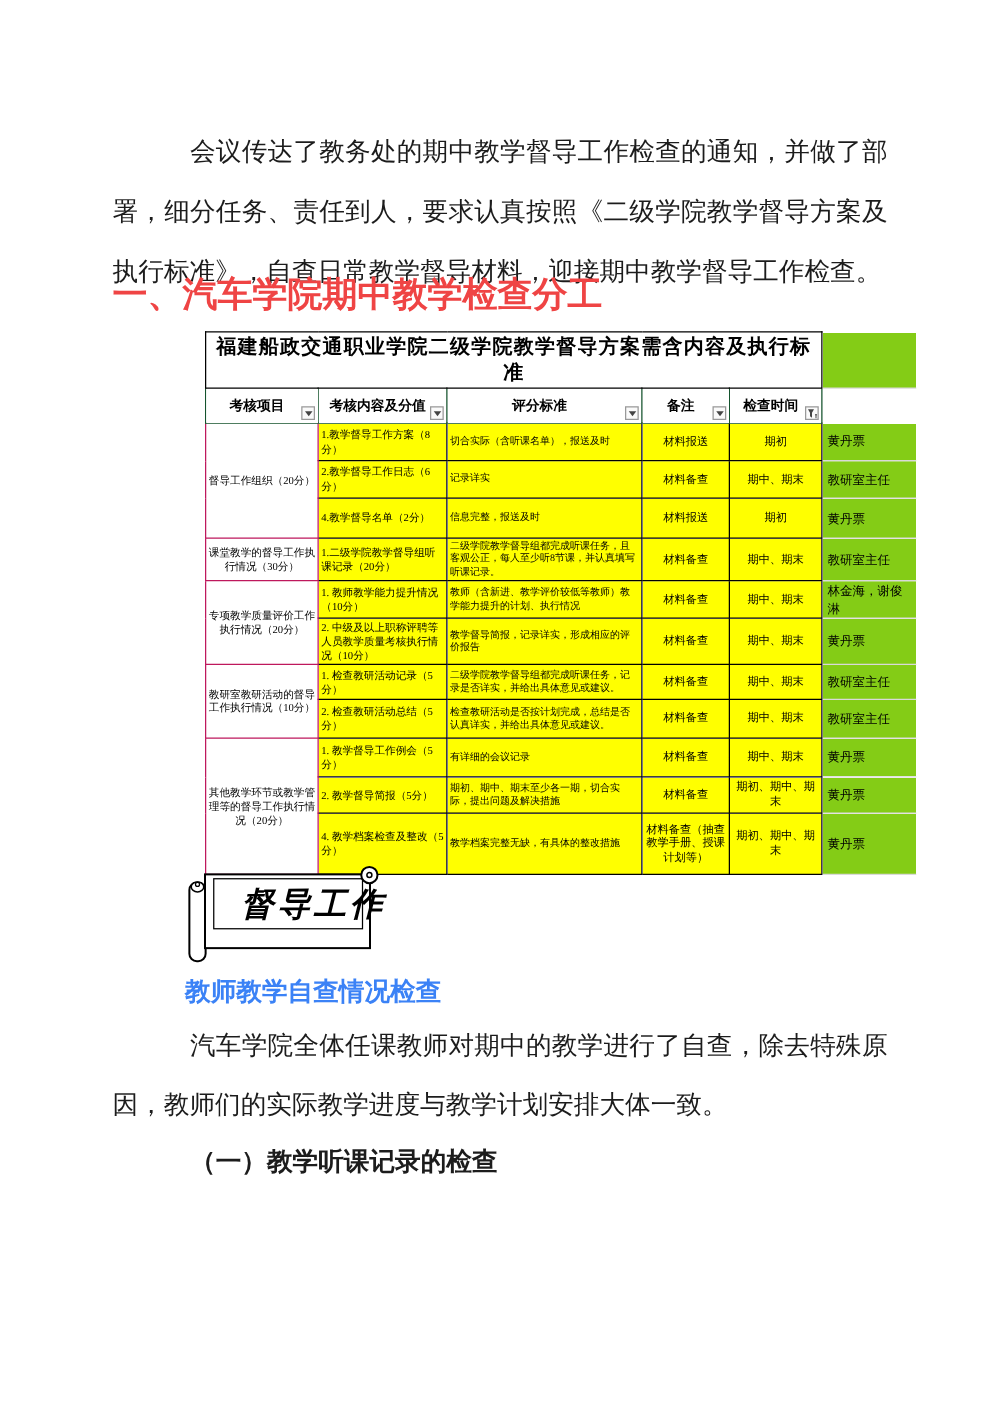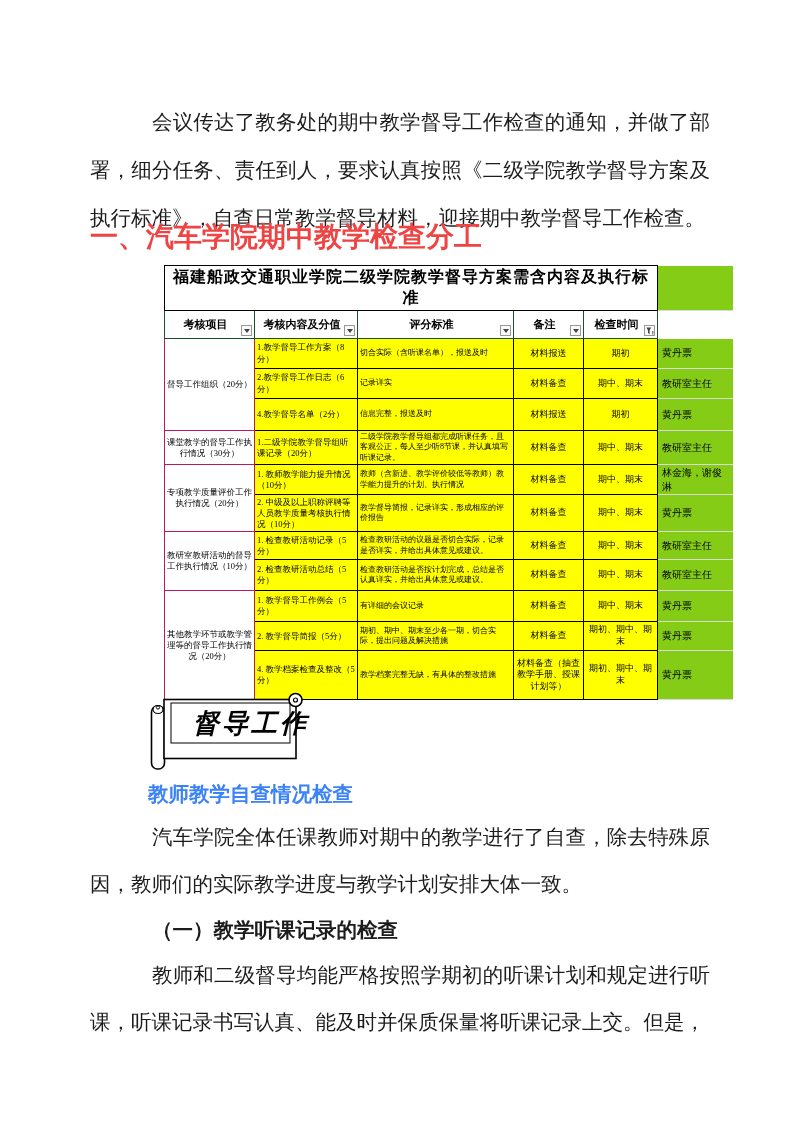--- a/index.html
+++ b/index.html
@@ -183,21 +183,21 @@
       <tr style="height:37px">
         <td class="c">2. 中级及以上职称评聘等人员教学质量考核执行情况（10分）</td>
         <td class="c std">教学督导简报，记录详实，形成相应的评价报告</td>
         <td class="c ctr">材料备查</td>
         <td class="c ctr">期中、期末</td>
         <td class="n">黄丹票</td>
       </tr>
       <tr style="height:28px">
         <td class="g" rowspan="2">教研室教研活动的督导工作执行情况（10分）</td>
         <td class="c">1. 检查教研活动记录（5分）</td>
-        <td class="c std">检查教研活动的议题是否切合实际，记录是否详实，并给出具体意见或建议。</td>
+        <td class="c std">二级学院教学督导组都完成听课任务，记录是否详实，并给出具体意见或建议。</td>
         <td class="c ctr">材料备查</td>
         <td class="c ctr">期中、期末</td>
         <td class="n">教研室主任</td>
       </tr>
       <tr style="height:31px">
         <td class="c">2. 检查教研活动总结（5分）</td>
         <td class="c std">检查教研活动是否按计划完成，总结是否认真详实，并给出具体意见或建议。</td>
         <td class="c ctr">材料备查</td>
         <td class="c ctr">期中、期末</td>
         <td class="n">教研室主任</td>
@@ -240,15 +240,14 @@
     </svg>
     <div class="banner-text">督导工作</div>
   </div>
 
   <h3 class="h2">教师教学自查情况检查</h3>
 
   <p class="bodytext p2">汽车学院全体任课教师对期中的教学进行了自查，除去特殊原因，教师们的实际教学进度与教学计划安排大体一致。</p>
 
   <p class="h3">（一）教学听课记录的检查</p>
 
-  <p class="bodytext p4">教师和二级督导均能严格按照学期初的听课计划和规定进行听课，听课记录书写认真、能及时并保质保量将听课记录上交。但是，</p>
 
 </div>
 
 </body></html>

